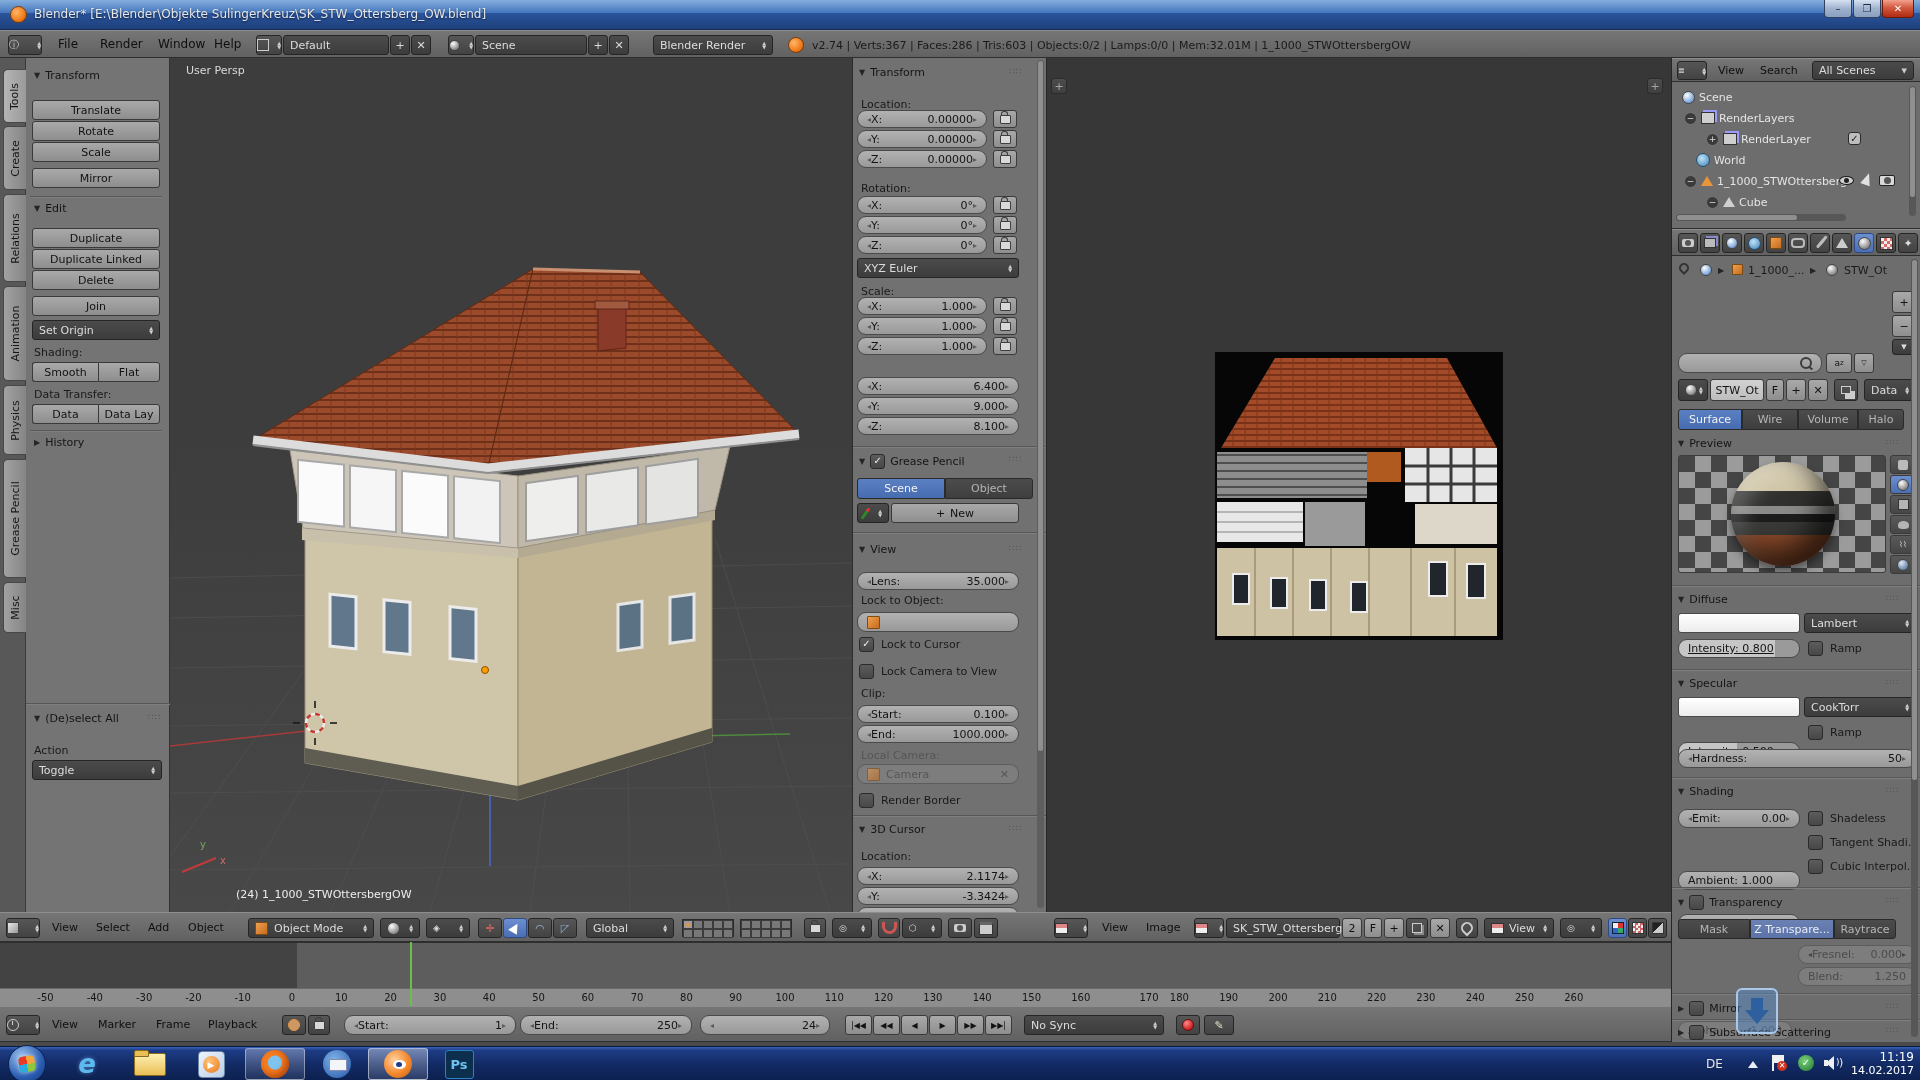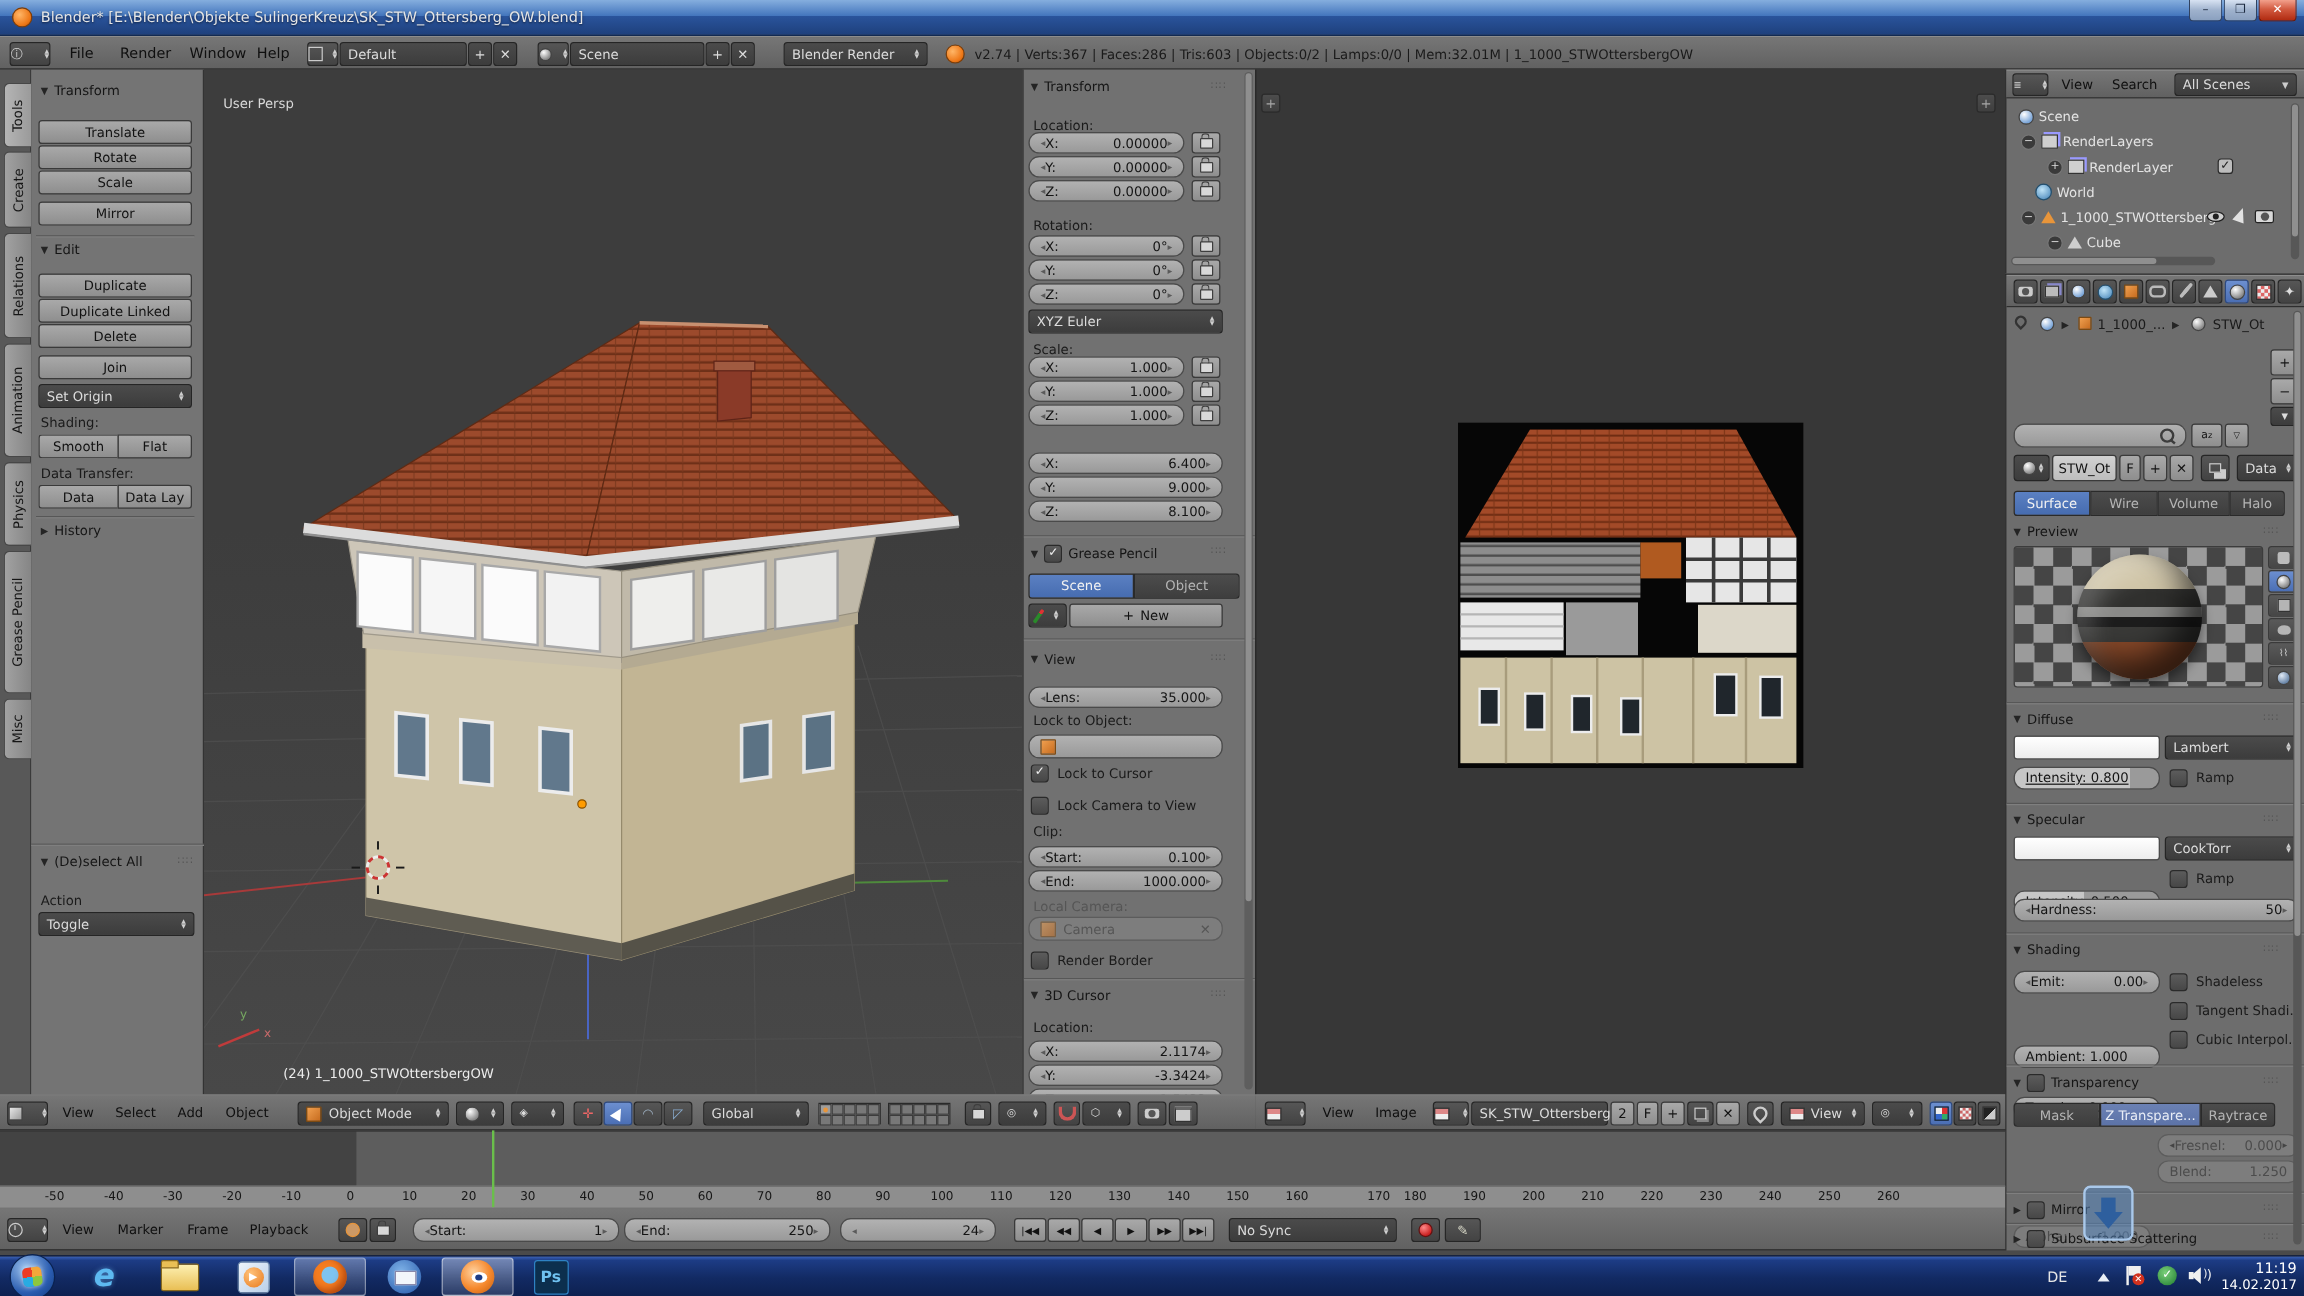--- a/index.html
+++ b/index.html
@@ -264,21 +264,21 @@
         <line x1="130" y1="665" x2="123" y2="665" stroke="#1a1a1a" stroke-width="1.6"></line>
         <line x1="160" y1="665" x2="167" y2="665" stroke="#1a1a1a" stroke-width="1.6"></line>
       </g>
 
       <g>
         <line x1="12" y1="814" x2="46" y2="800" stroke="#c03b3b" stroke-width="2"></line>
         <text x="50" y="806" fill="#c96a6a" font-size="10">x</text>
         <text x="30" y="790" fill="#76a861" font-size="10">y</text>
       </g>
     </svg>
-    <div class="ab" style="left:16px;top:22px;color:#d9d9d9;font-size:11px;">User Persp</div>
+    <div class="ab" style="left:16px;top:6px;color:#d9d9d9;font-size:11px;">User Persp</div>
     <div class="ab" style="left:66px;top:830px;color:#ececec;font-size:11px;">(24) 1_1000_STWOttersbergOW</div>
   </div>
 
   <div class="ab" style="left:852px;top:58px;width:194px;height:854px;background:#717171;border-left:1px solid #2c2c2c;overflow:hidden;">
     <div class="ab ph" style="left:6px;top:8px;">
         <span class="tri">▼</span>
         <span>Transform</span>
       </div>
     <div class="ab grip" style="left:156px;top:6px;"></div>
     <div class="ab lbl" style="left:8px;top:40px;">Location:</div>

